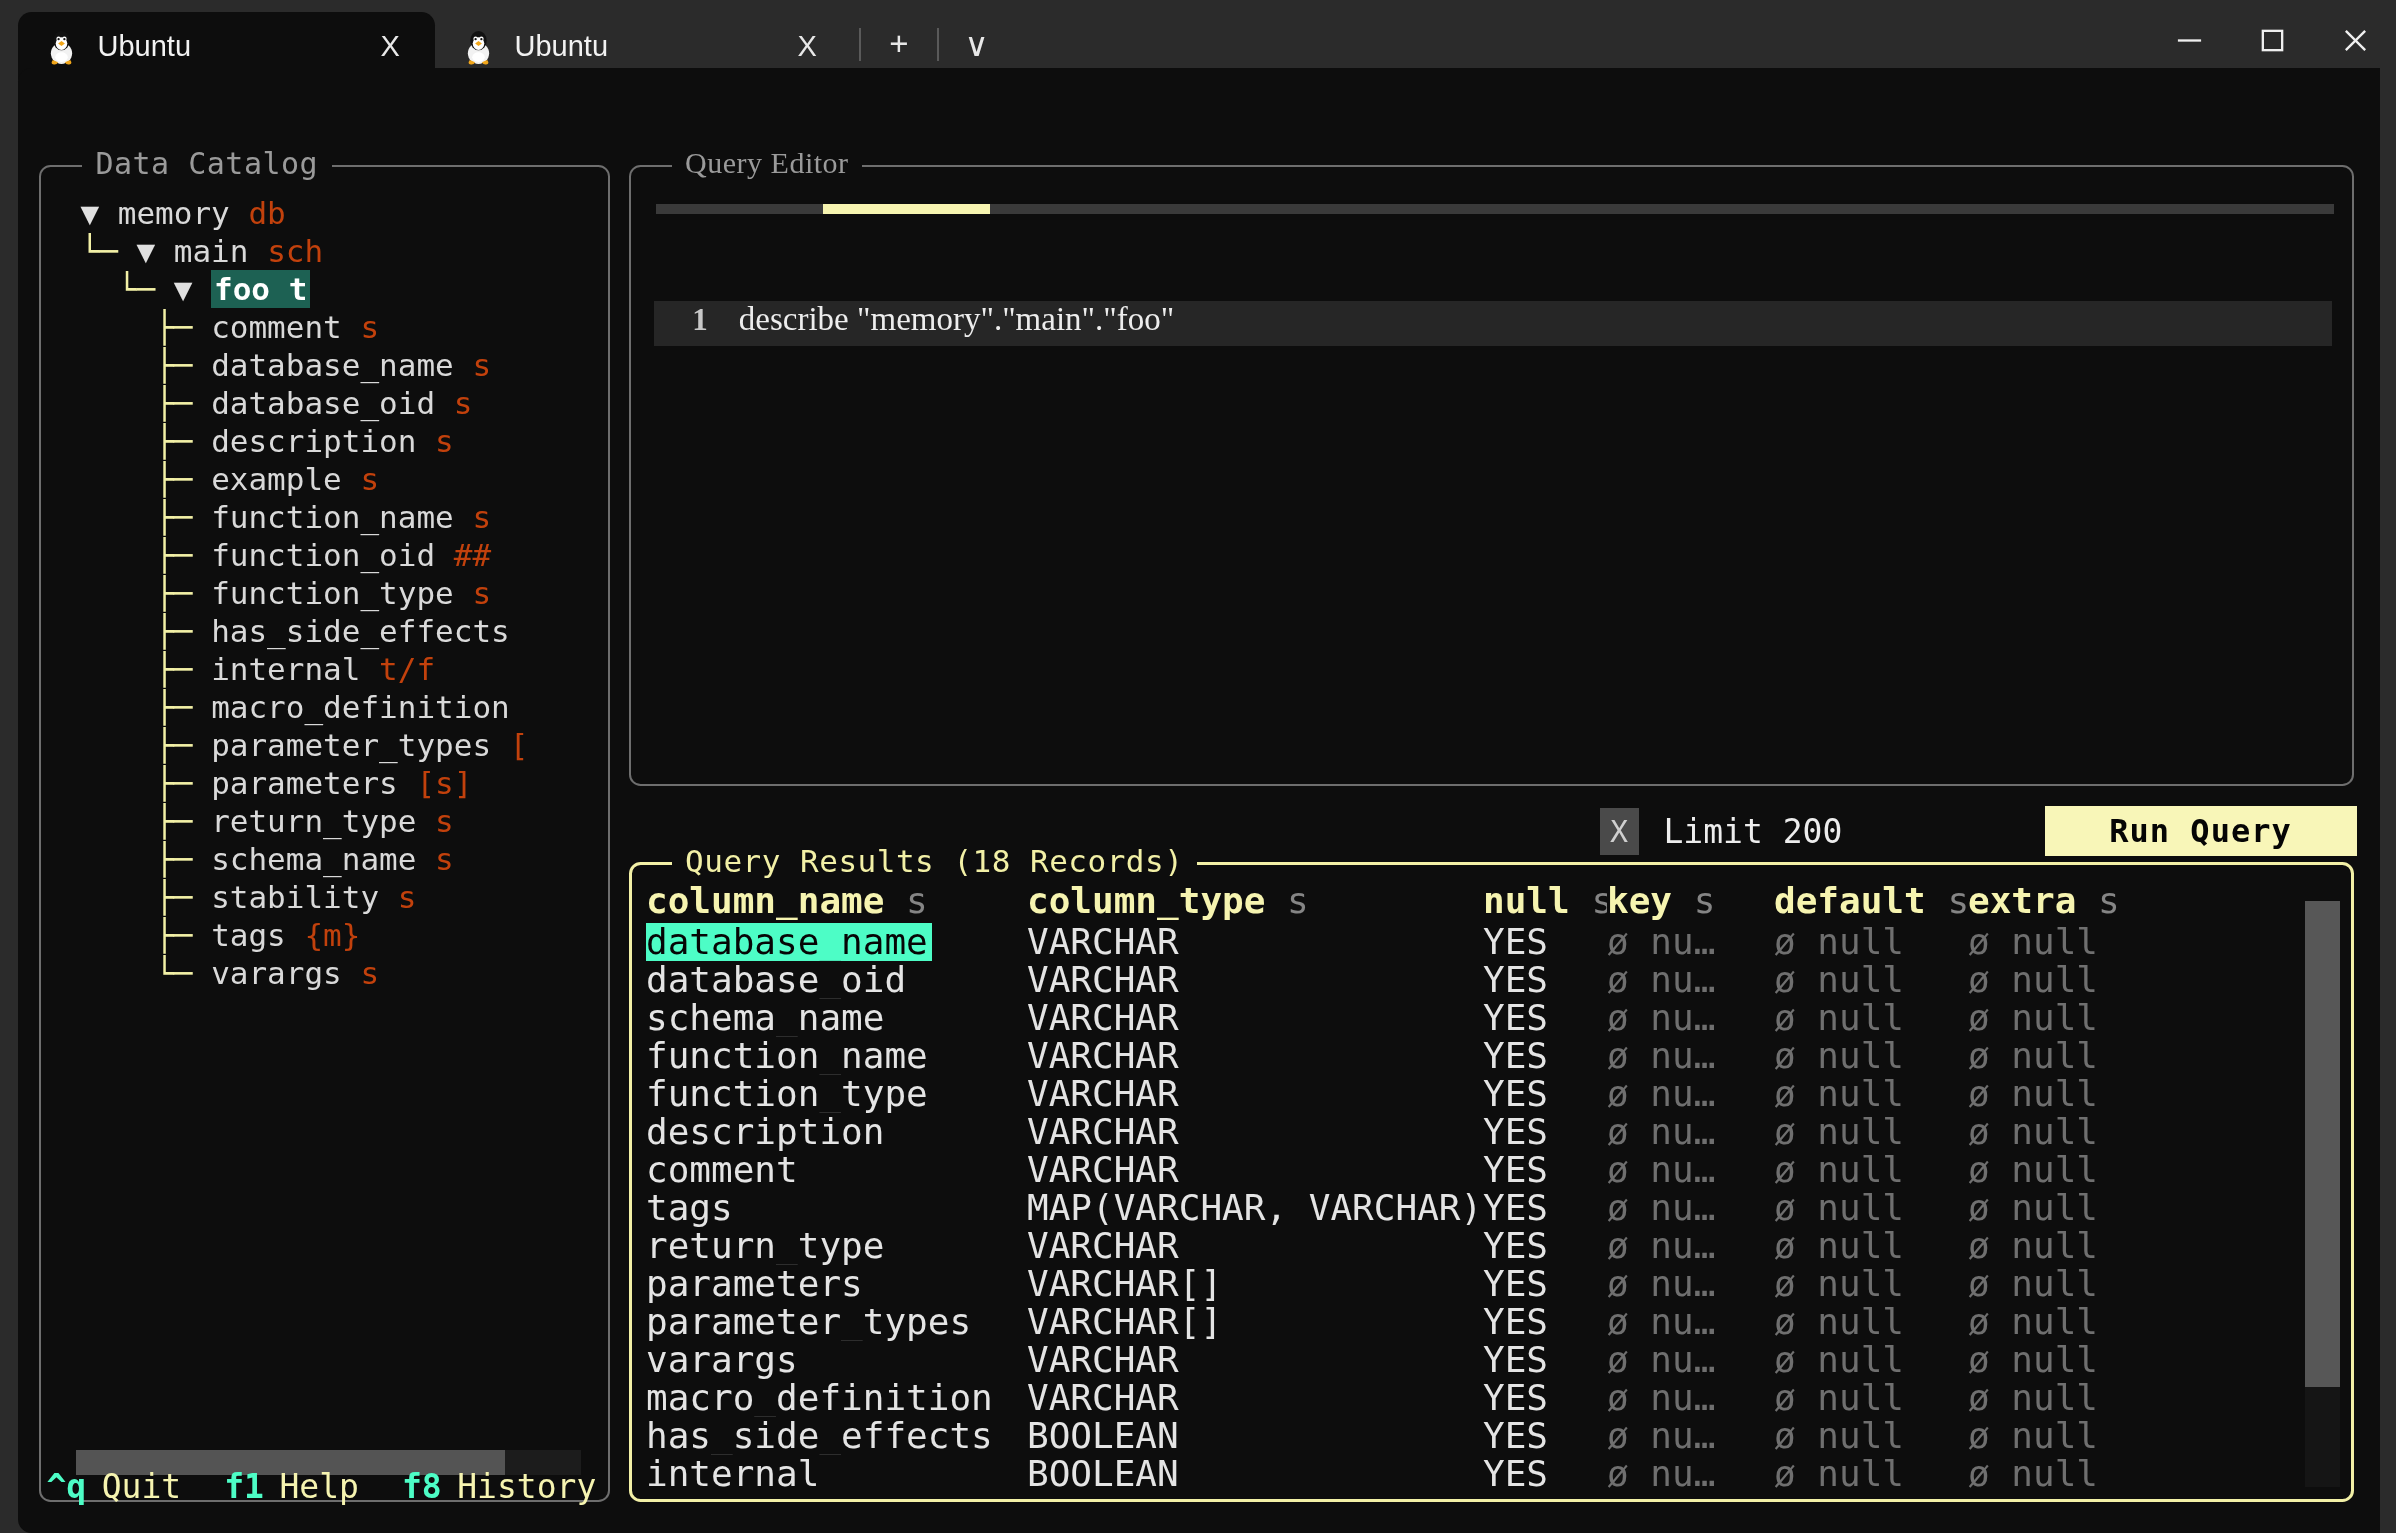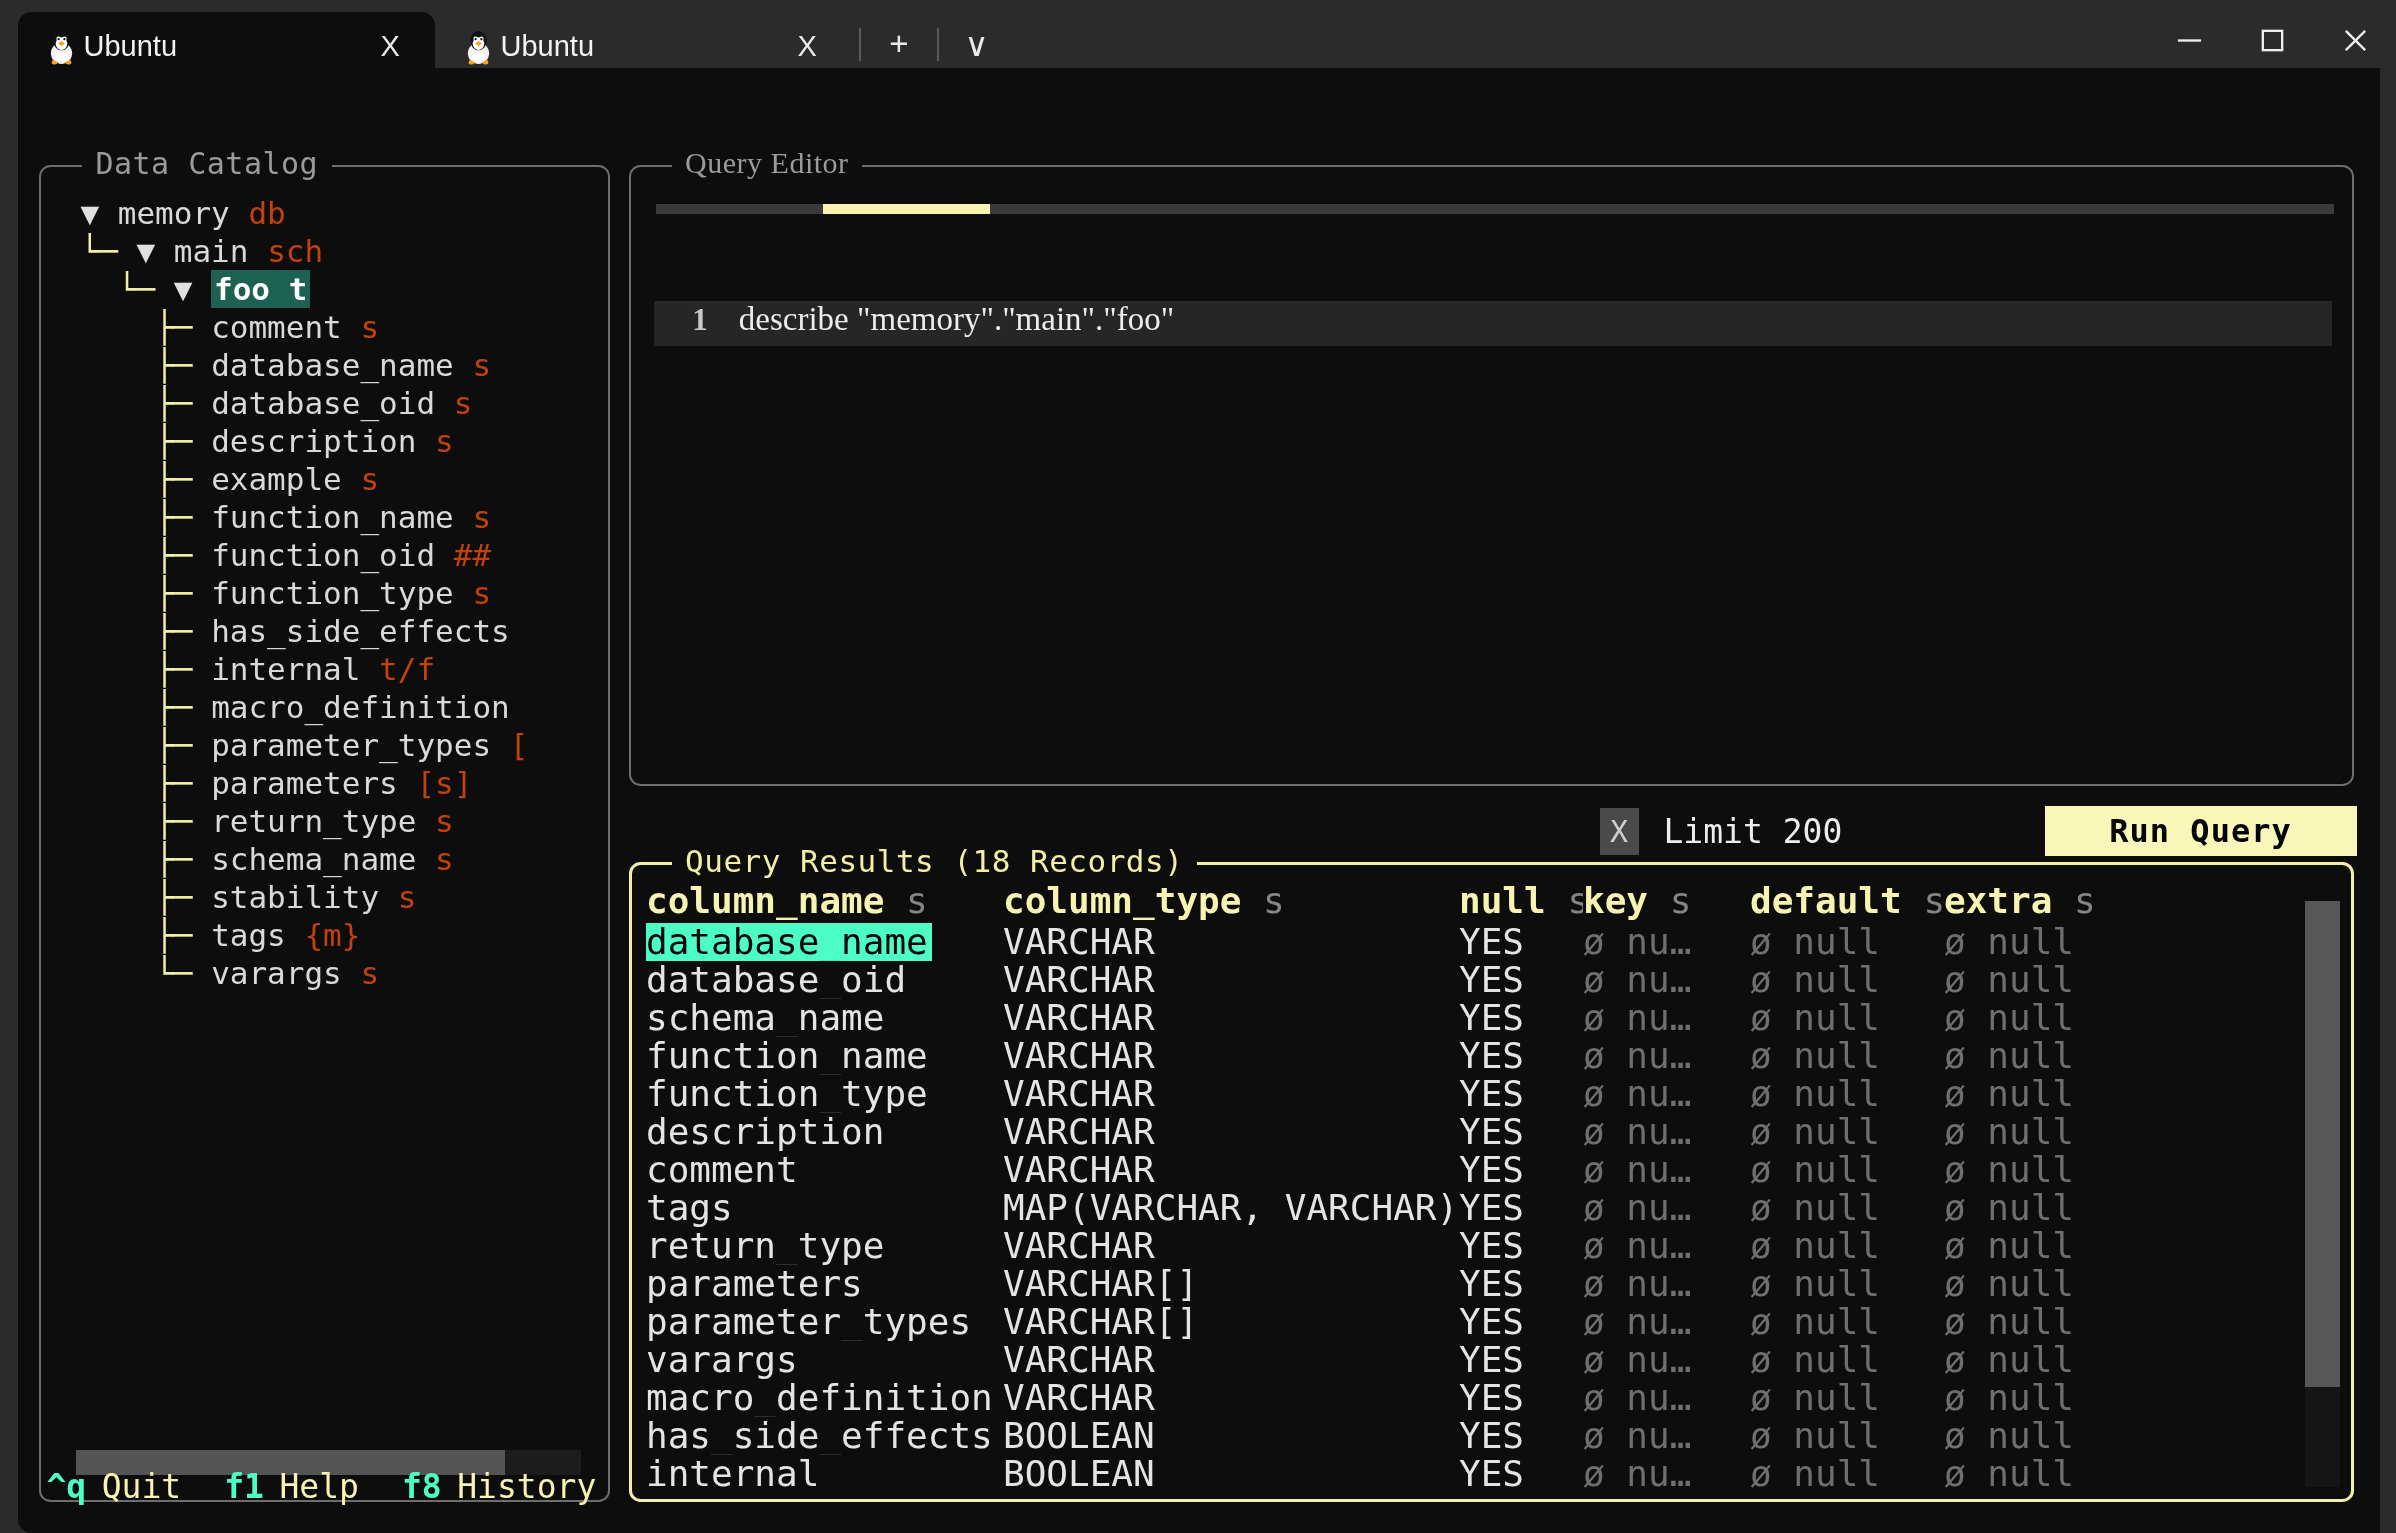--- a/index.html
+++ b/index.html
@@ -20,21 +20,21 @@
   
   .titlebar {
     position: absolute; top: 0; left: 0;
     width: 2397px; height: 80px;
     background: #2b2b2b;
     display: flex; align-items: flex-end;
   }
   .tabstrip { display: flex; align-items: flex-end; height: 80px; padding-left: 17.5px; }
   .tab {
     height: 68px; min-width: 417px;
-    display: flex; align-items: center; gap: 8px;
+    display: flex; align-items: center; gap: 22px;
     padding: 0 25px 0 29px;
     border-radius: 13.6px 13.6px 0 0;
     font-family: "Liberation Sans", sans-serif;
     font-size: 29px; color: #f2f2f2;
   }
   .tab.active { background: #0d0d0d; }
   .tab.inactive { background: transparent; }
   .tab .tablabel { flex: 1; white-space: nowrap; }
   .tux {
     width: 29px; height: 37px; position: relative; flex: 0 0 auto;
@@ -169,21 +169,21 @@
   
   #results { left: 611px; top: 794px; width: 1725px; height: 640px; }
   .restable {
     position: absolute; left: 17.5px; top: 17.5px; right: 41px; bottom: 9.7px;
     font-size: 36px; line-height: 38px;
   }
   .rrow { display: flex; height: 38px; align-items: center; white-space: pre; }
   .hdrrow { height: 43px; }
   .cell { white-space: pre; overflow: hidden; }
   .c-name    { width: 357px; }
-  .c-type    { width: 456px; }
+  .c-type    { width: 456px; margin-left: 24px; }
   .c-null    { width: 124px; }
   .c-key     { width: 167px; }
   .c-default { width: 194px; }
   .c-extra   { width: 194px; }
   .hdr { color: #f6f4b0; font-weight: bold; }
   .hdr .sfx { color: #858585; font-weight: normal; }
   .val { color: #e4e4e4; }
   .nullv { color: #6f6f6f; }
   .selcell {
     background: #4dfdc6; color: #060606;

